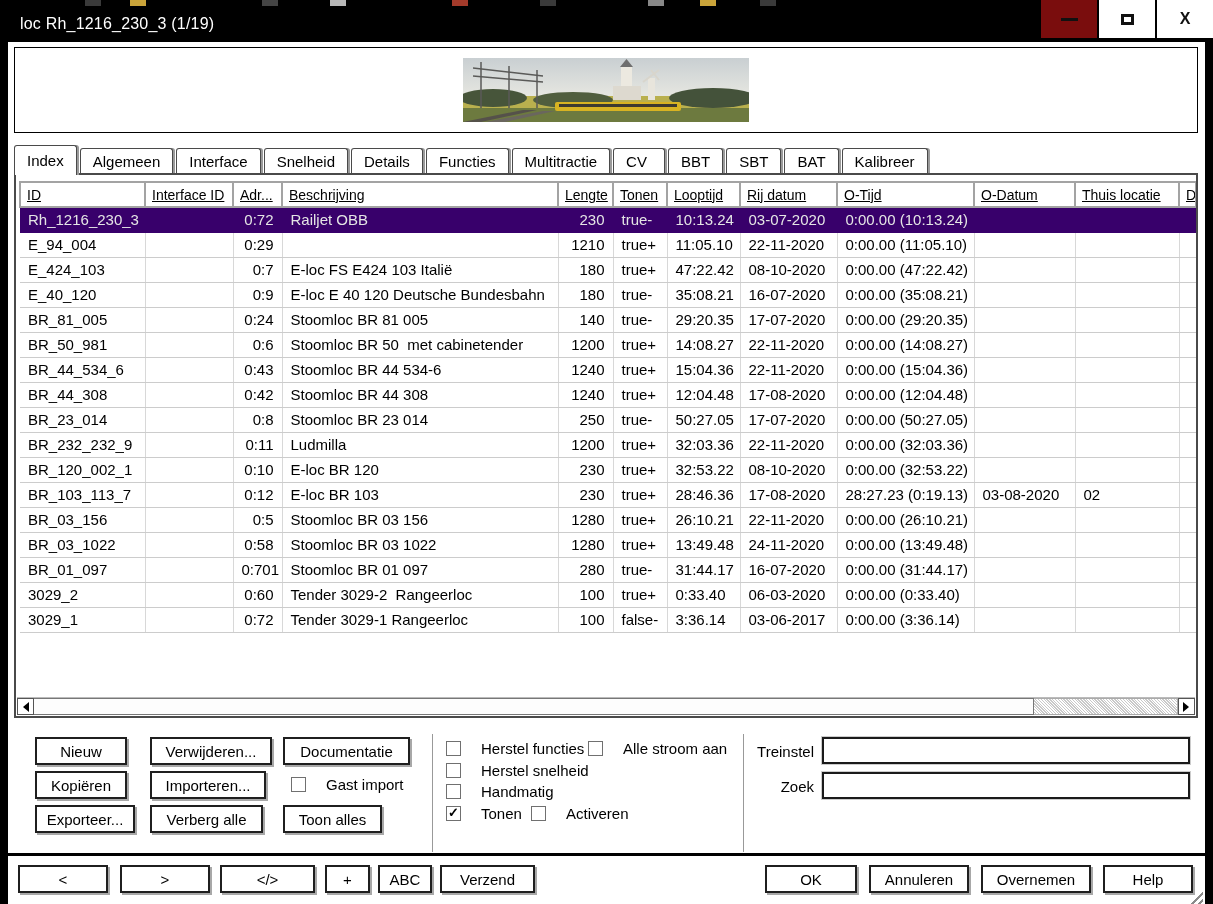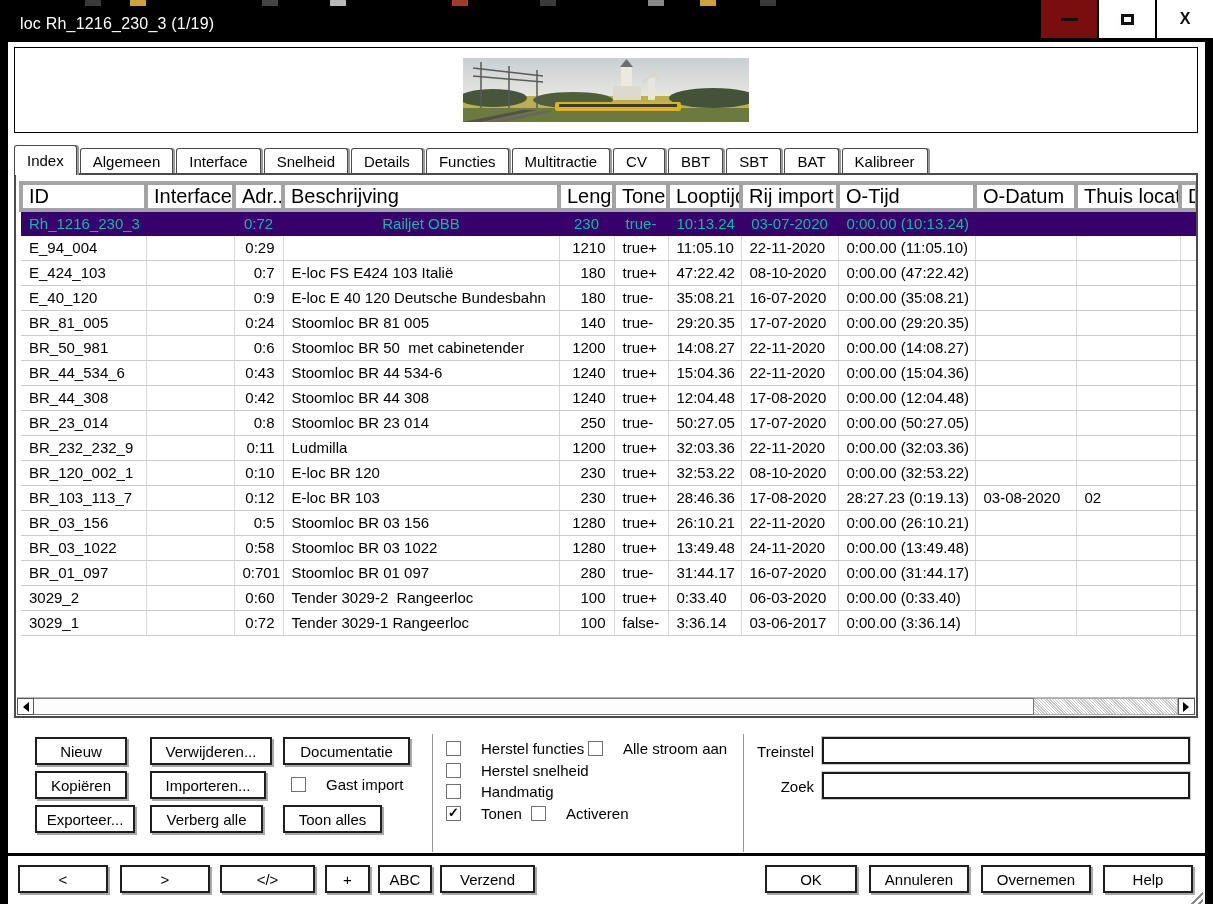--- a/index.html
+++ b/index.html
@@ -34,26 +34,26 @@
   .tab { height:25px; min-width:52px; margin-right:3px; padding:0 12px;
     border:1px solid #4a4a4a; border-bottom:none; border-radius:3px 3px 0 0;
     background:#fff; display:flex; align-items:center; justify-content:flex-start;
     font-size:15px; box-shadow:2px 0 0 #9a9a9a; cursor:default; }
   .tab.active { height:30px; margin-bottom:-2px; position:relative; z-index:4; }
 
   
   .table-wrap { position:absolute; left:6px; top:131px; width:1184px; height:545px;
     border:2px solid #4a4a4a; background:#fff; overflow:hidden; z-index:2; }
   table.grid { border-collapse:collapse; table-layout:fixed; width:1176px; margin:6px 0 0 3px; }
-  table.grid th { height:25px; border:4px solid #a3a3a3; background:#fff; font-weight:400;
-    font-size:20px; text-align:left; padding:0 6px; overflow:hidden; white-space:nowrap; }
+  table.grid th { height:25px; border:2px solid #a3a3a3; background:#fff; font-weight:400;
+    font-size:14px; text-align:left; padding:0 6px; overflow:hidden; white-space:nowrap;text-decoration:underline; }
   table.grid td { height:25px; font-size:15px; padding:0 8px; overflow:hidden;
     white-space:pre; border-right:1px solid #d8d8d8; border-bottom:1px solid #cccccc; }
   table.grid td.r { text-align:right; }
-  table.grid tr.selected td { background:#38006B; color:#14b8a6; border-right-color:#38006B; border-bottom-color:#38006B;text-align:center; }
+  table.grid tr.selected td { background:#38006B; color:#e5e5e5; border-right-color:#38006B; border-bottom-color:#38006B; }
 
   
   .hscroll { position:absolute; left:1px; right:1px; bottom:1px; height:18px; display:flex;
     background:#fff; border-top:1px solid #bbb; align-items:stretch; }
   .sb-btn { width:17px; background:#fff; border:1px solid #555; display:flex; align-items:center; justify-content:center; }
   .tri-l { width:0; height:0; border:5px solid transparent; border-right:6px solid #000; margin-right:4px; }
   .tri-r { width:0; height:0; border:5px solid transparent; border-left:6px solid #000; margin-left:4px; }
   .sb-thumb { width:1000px; background:#fdfdfd; border:1px solid #777; border-left:none; }
   .sb-track { flex:1; background-image:repeating-linear-gradient(45deg,#ffffff 0 1px,#c9c9c9 1px 2px); border:1px solid #aaa; border-left:none; }
 
@@ -176,21 +176,21 @@
           </colgroup>
         <thead>
             <tr>
               <th>ID</th>
               <th>Interface ID</th>
               <th>Adr...</th>
               <th>Beschrijving</th>
               <th>Lengte</th>
               <th>Tonen</th>
               <th>Looptijd</th>
-              <th>Rij import</th>
+              <th>Rij datum</th>
               <th>O-Tijd</th>
               <th>O-Datum</th>
               <th>Thuis locatie</th>
               <th>D</th>
             </tr>
           </thead>
         <tbody>
             <tr class="selected">
               <td>Rh_1216_230_3</td>
               <td></td>

